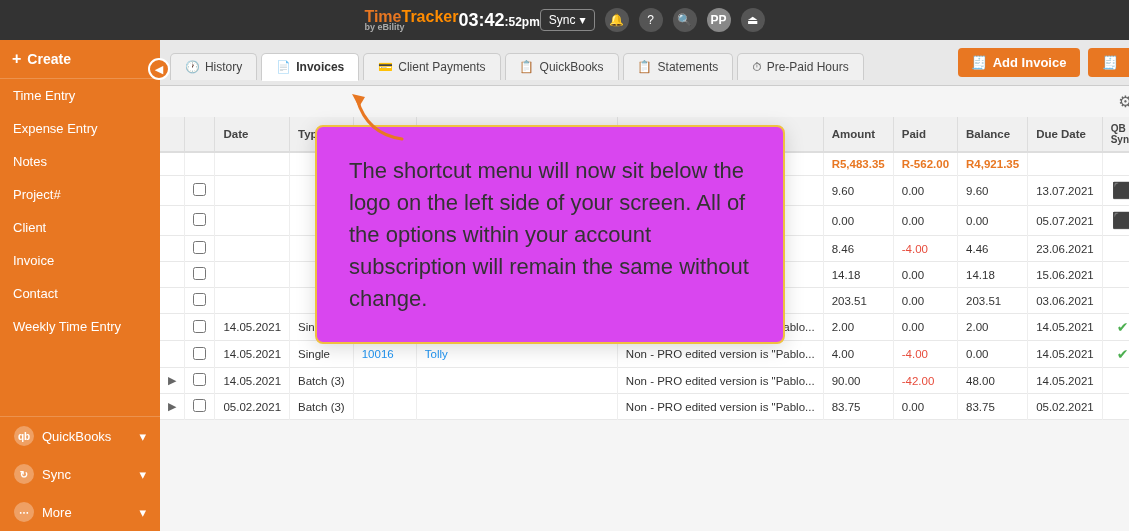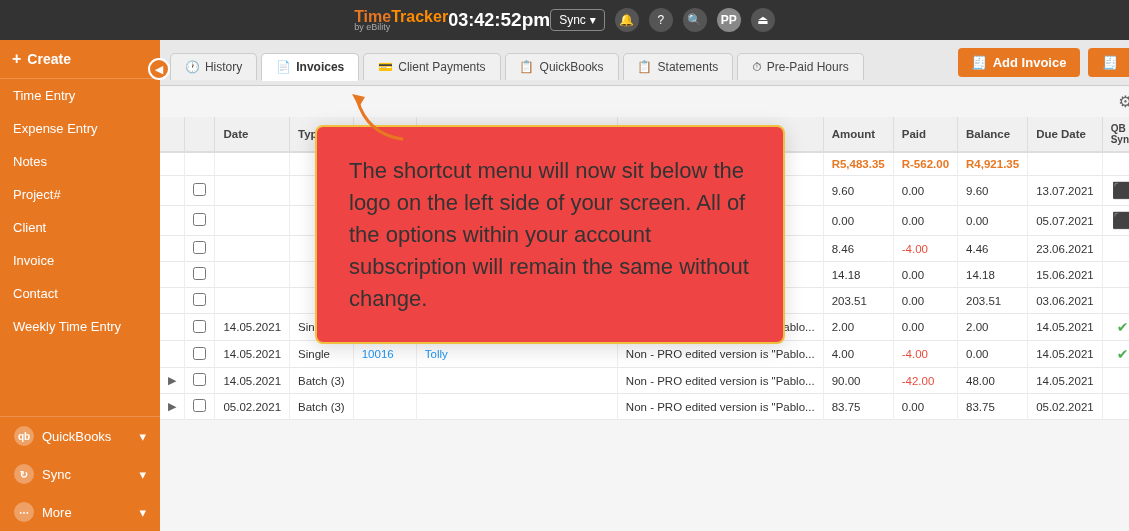--- a/index.html
+++ b/index.html
@@ -15,27 +15,27 @@
       padding: 0 12px;
     }
     .topbar-logo {
       display: flex;
       align-items: center;
       color: white;
       font-size: 16px;
       font-weight: bold;
     }
     .topbar-logo span { color: #ff8c00; }
-    .topbar-logo .by-ebility { font-size: 9px; color: #aaa; display: block; font-weight: normal; margin-top: -4px; }
+    .topbar-logo .by-ebility { font-size: 9px; color: #aaa; display: block; font-weight: bold; margin-top: -4px; }
     .topbar-center {
       color: white;
       font-size: 18px;
       font-weight: bold;
     }
-    .topbar-center .seconds { font-size: 19px; }
+    .topbar-center .seconds { font-size: 12px; }
     .topbar-right {
       display: flex;
       align-items: center;
       gap: 10px;
       color: white;
     }
     .topbar-right .sync-btn {
       background: transparent;
       border: 1px solid #888;
       border-radius: 4px;
@@ -260,21 +260,21 @@
     }
     .checkbox-cell { width: 22px; }
     .sync-cell { width: 30px; text-align: center; }
 
     
     .tooltip-overlay {
       position: absolute;
       top: 85px;
       left: 155px;
       width: 470px;
-      background: #ef4444;
+      background: #d946ef;
       border: 2px solid #f0c040;
       border-radius: 8px;
       padding: 28px 32px;
       z-index: 100;
       box-shadow: 0 4px 20px rgba(0,0,0,0.15);
     }
     .tooltip-text {
       font-size: 22px;
       line-height: 1.45;
       color: #333;

